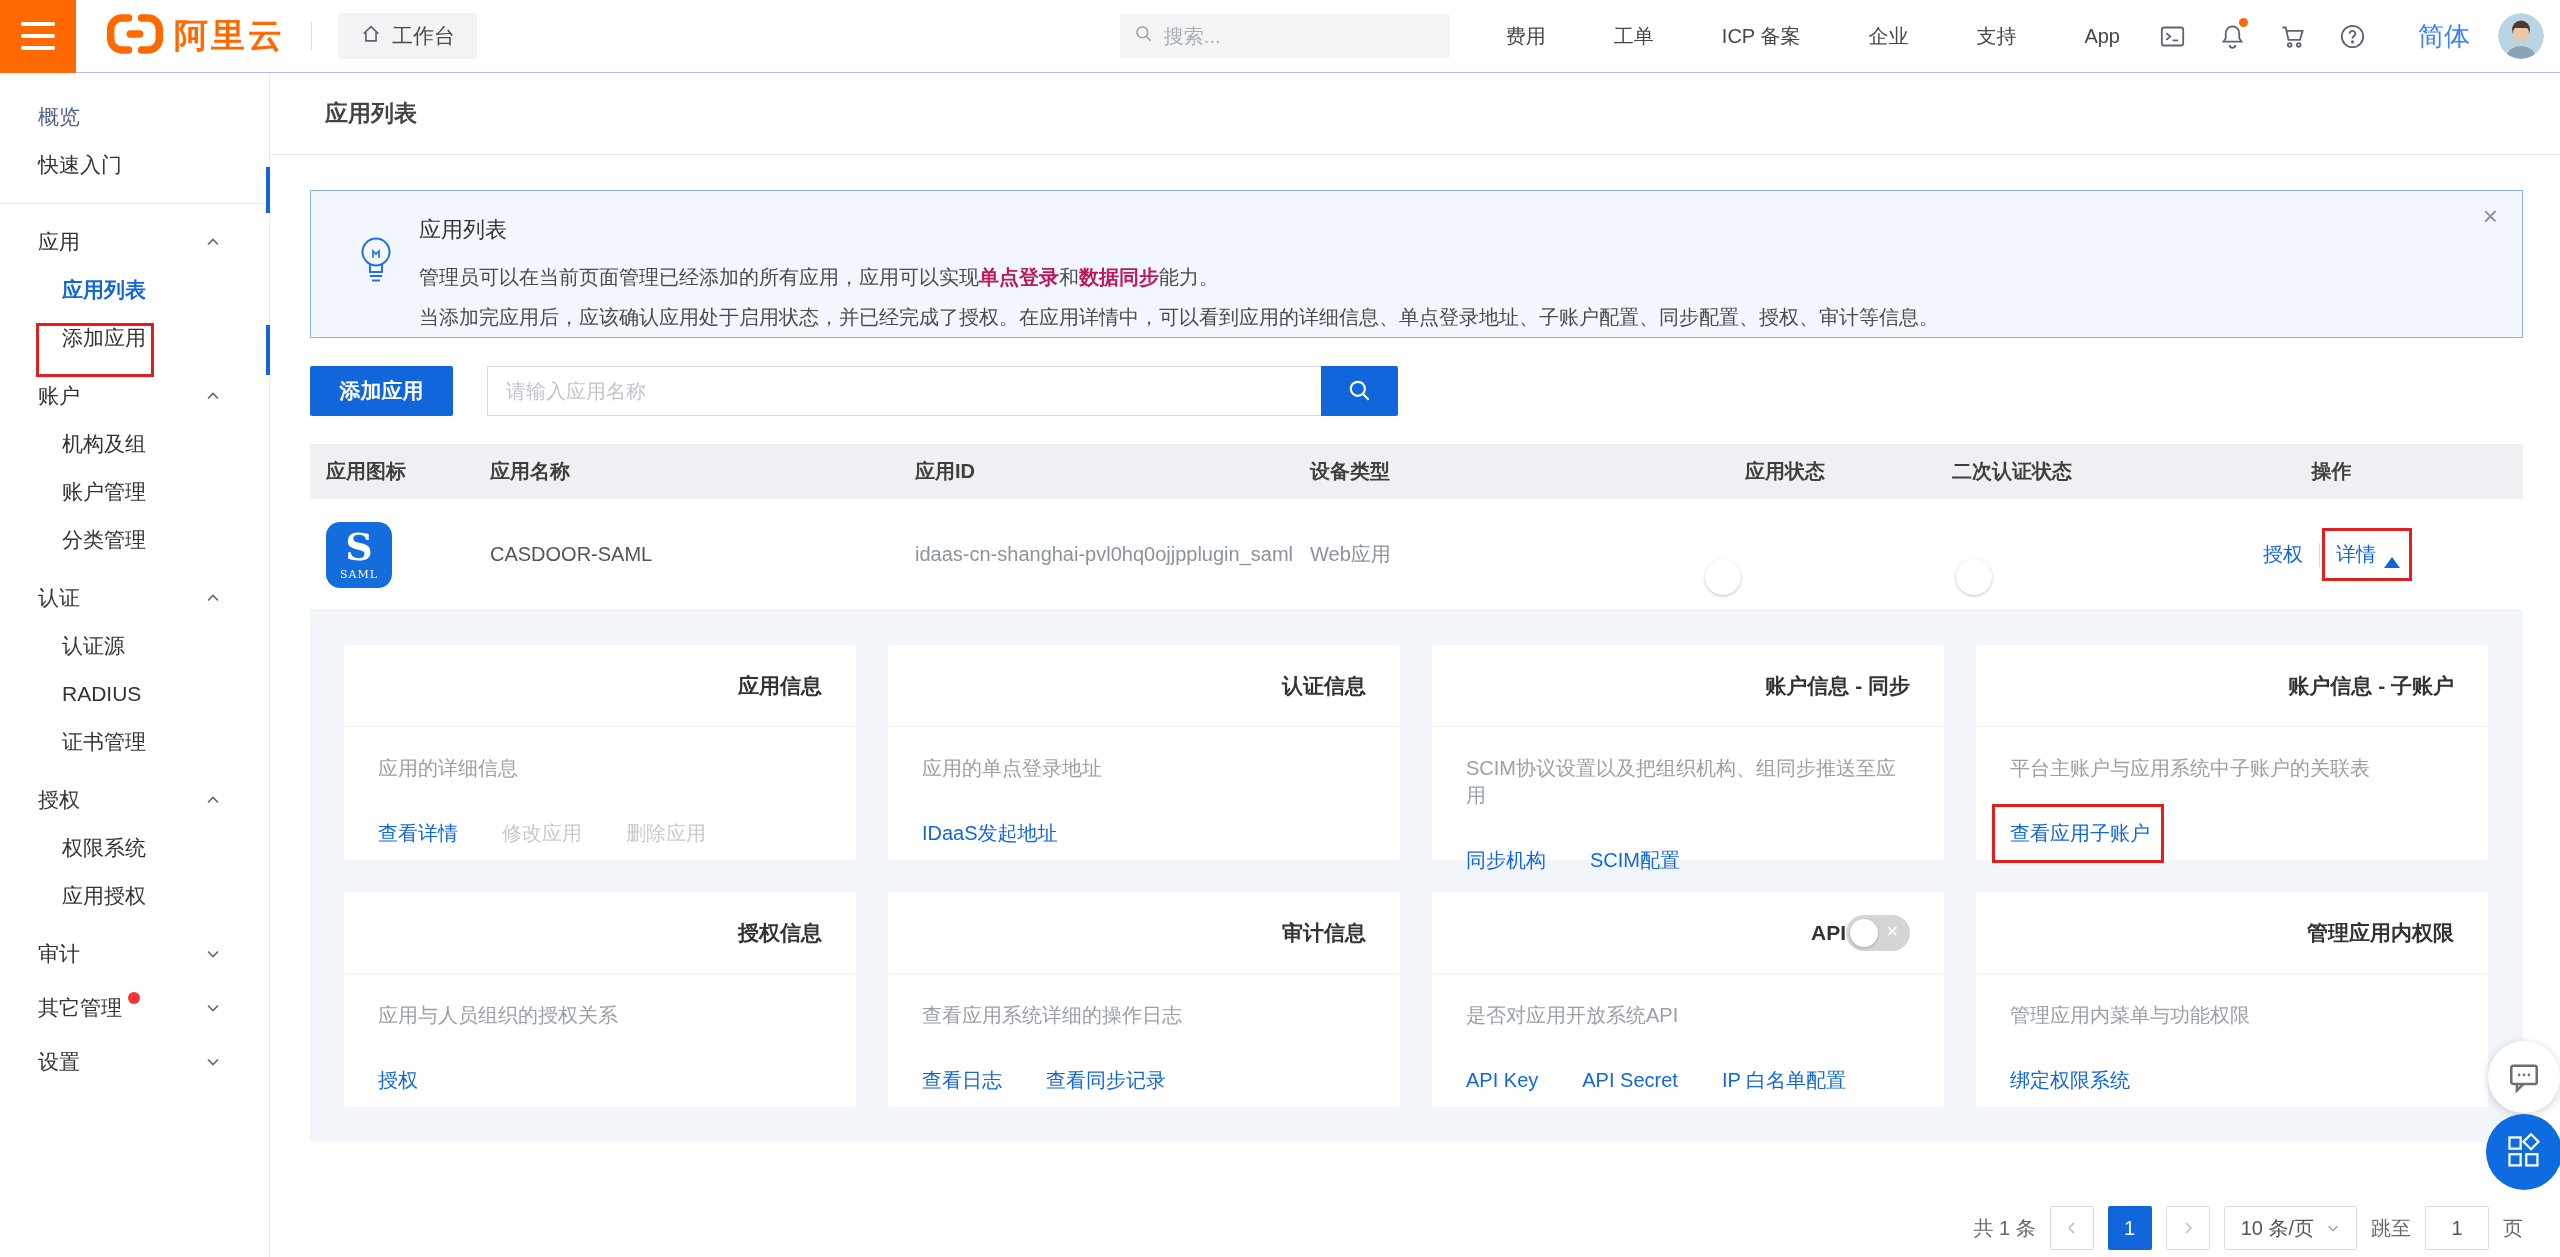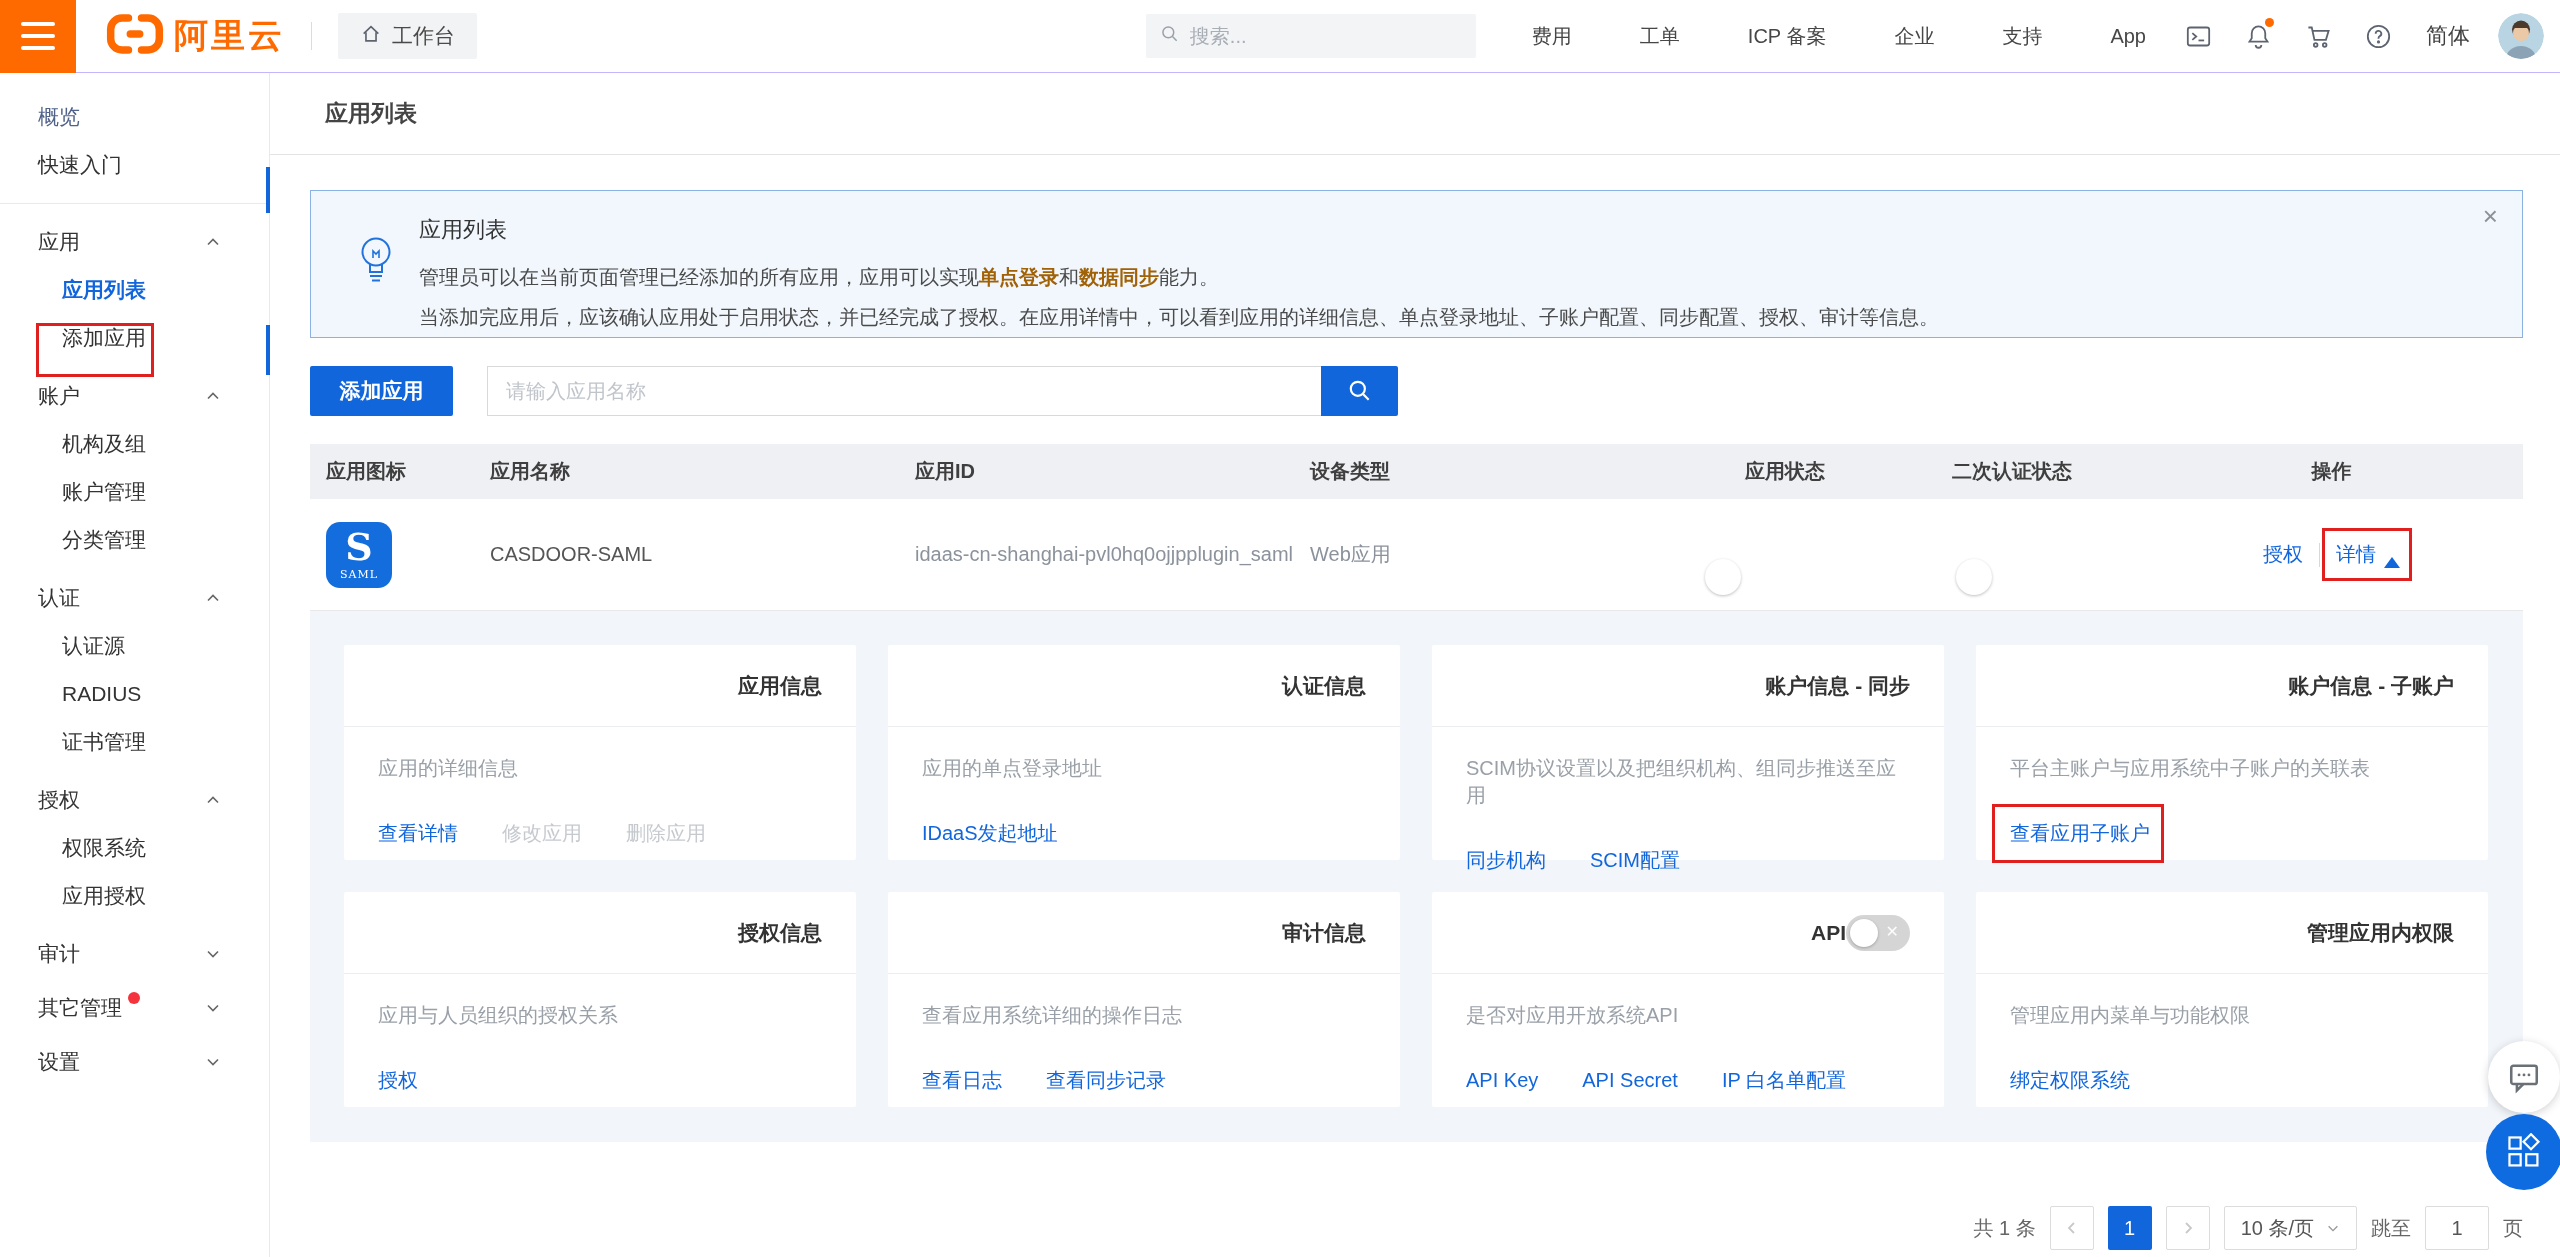--- a/index.html
+++ b/index.html
@@ -24,21 +24,21 @@
   .top-search input { border:none; outline:none; background:transparent; font-size:20px; color:#0c4a6e;
     width:250px; font-family:inherit; }
   .top-search input::placeholder { color:#a8aeb6; }
   .top-nav { display:flex; align-items:center; gap:68px; margin-left:56px; font-size:20px; color:#474747; }
   .top-nav span { cursor:pointer; white-space:nowrap; }
   .top-icons { display:flex; align-items:center; gap:32px; margin-left:38px; color:#5d6470; }
   .top-icon { position:relative; width:28px; height:28px; display:flex; align-items:center;
     justify-content:center; cursor:pointer; }
   .badge-dot { position:absolute; top:-4px; right:-2px; width:9px; height:9px; border-radius:50%;
     background:#ff6a00; }
-  .lang { font-size:22px; color:#404040; margin-left:34px; cursor:pointer; }
+  .lang { font-size:26px; color:#3b82f6; margin-left:52px; cursor:pointer; }
   .avatar { width:46px; height:46px; border-radius:50%; overflow:hidden; margin:0 16px 0 28px;
     cursor:pointer; flex:0 0 auto; }
 
   
   .sidebar { position:absolute; top:73px; left:0; width:270px; bottom:0; background:#fff;
     border-right:1px solid #e9e9e9; padding-top:20px; z-index:10; }
   .side-item { position:relative; height:48px; line-height:48px; padding-left:38px; font-size:21px;
     color:#333; cursor:pointer; white-space:nowrap; }
   .side-item.overview { color:#50628a; }
   .side-sub { padding-left:62px; }
@@ -61,21 +61,21 @@
     padding-left:55px; }
   .page-title { font-size:23px; font-weight:600; color:#444; }
   .content { position:relative; padding:35px 0 0 40px; }
 
   
   .notice { position:relative; width:2213px; height:148px; background:#f1f7fc;
     border:1px solid #8ab2e3; padding:24px 70px 0 108px; }
   .notice-bulb { position:absolute; left:44px; top:50%; transform:translateY(-50%); }
   .notice-title { font-size:22px; color:#333; margin-bottom:12px; }
   .notice-line { font-size:20px; color:#4a4a4a; line-height:40px; }
-  .notice-line b { color:#a16207; }
+  .notice-line b { color:#be185d; }
   .notice-close { position:absolute; top:12px; right:24px; font-size:26px; color:#8d9096;
     cursor:pointer; line-height:1; }
 
   
   .toolbar { margin-top:28px; display:flex; height:50px; }
   .btn-add { width:143px; background:#1266dc; color:#fff; font-size:21px; font-weight:600;
     display:flex; align-items:center; justify-content:center; border-radius:2px; cursor:pointer; }
   .search-wrap { display:flex; margin-left:34px; }
   .search-wrap input { width:834px; height:50px; border:1px solid #d9d9d9; border-right:none;
     padding:0 18px; font-size:20px; color:#555; outline:none; font-family:inherit; }

